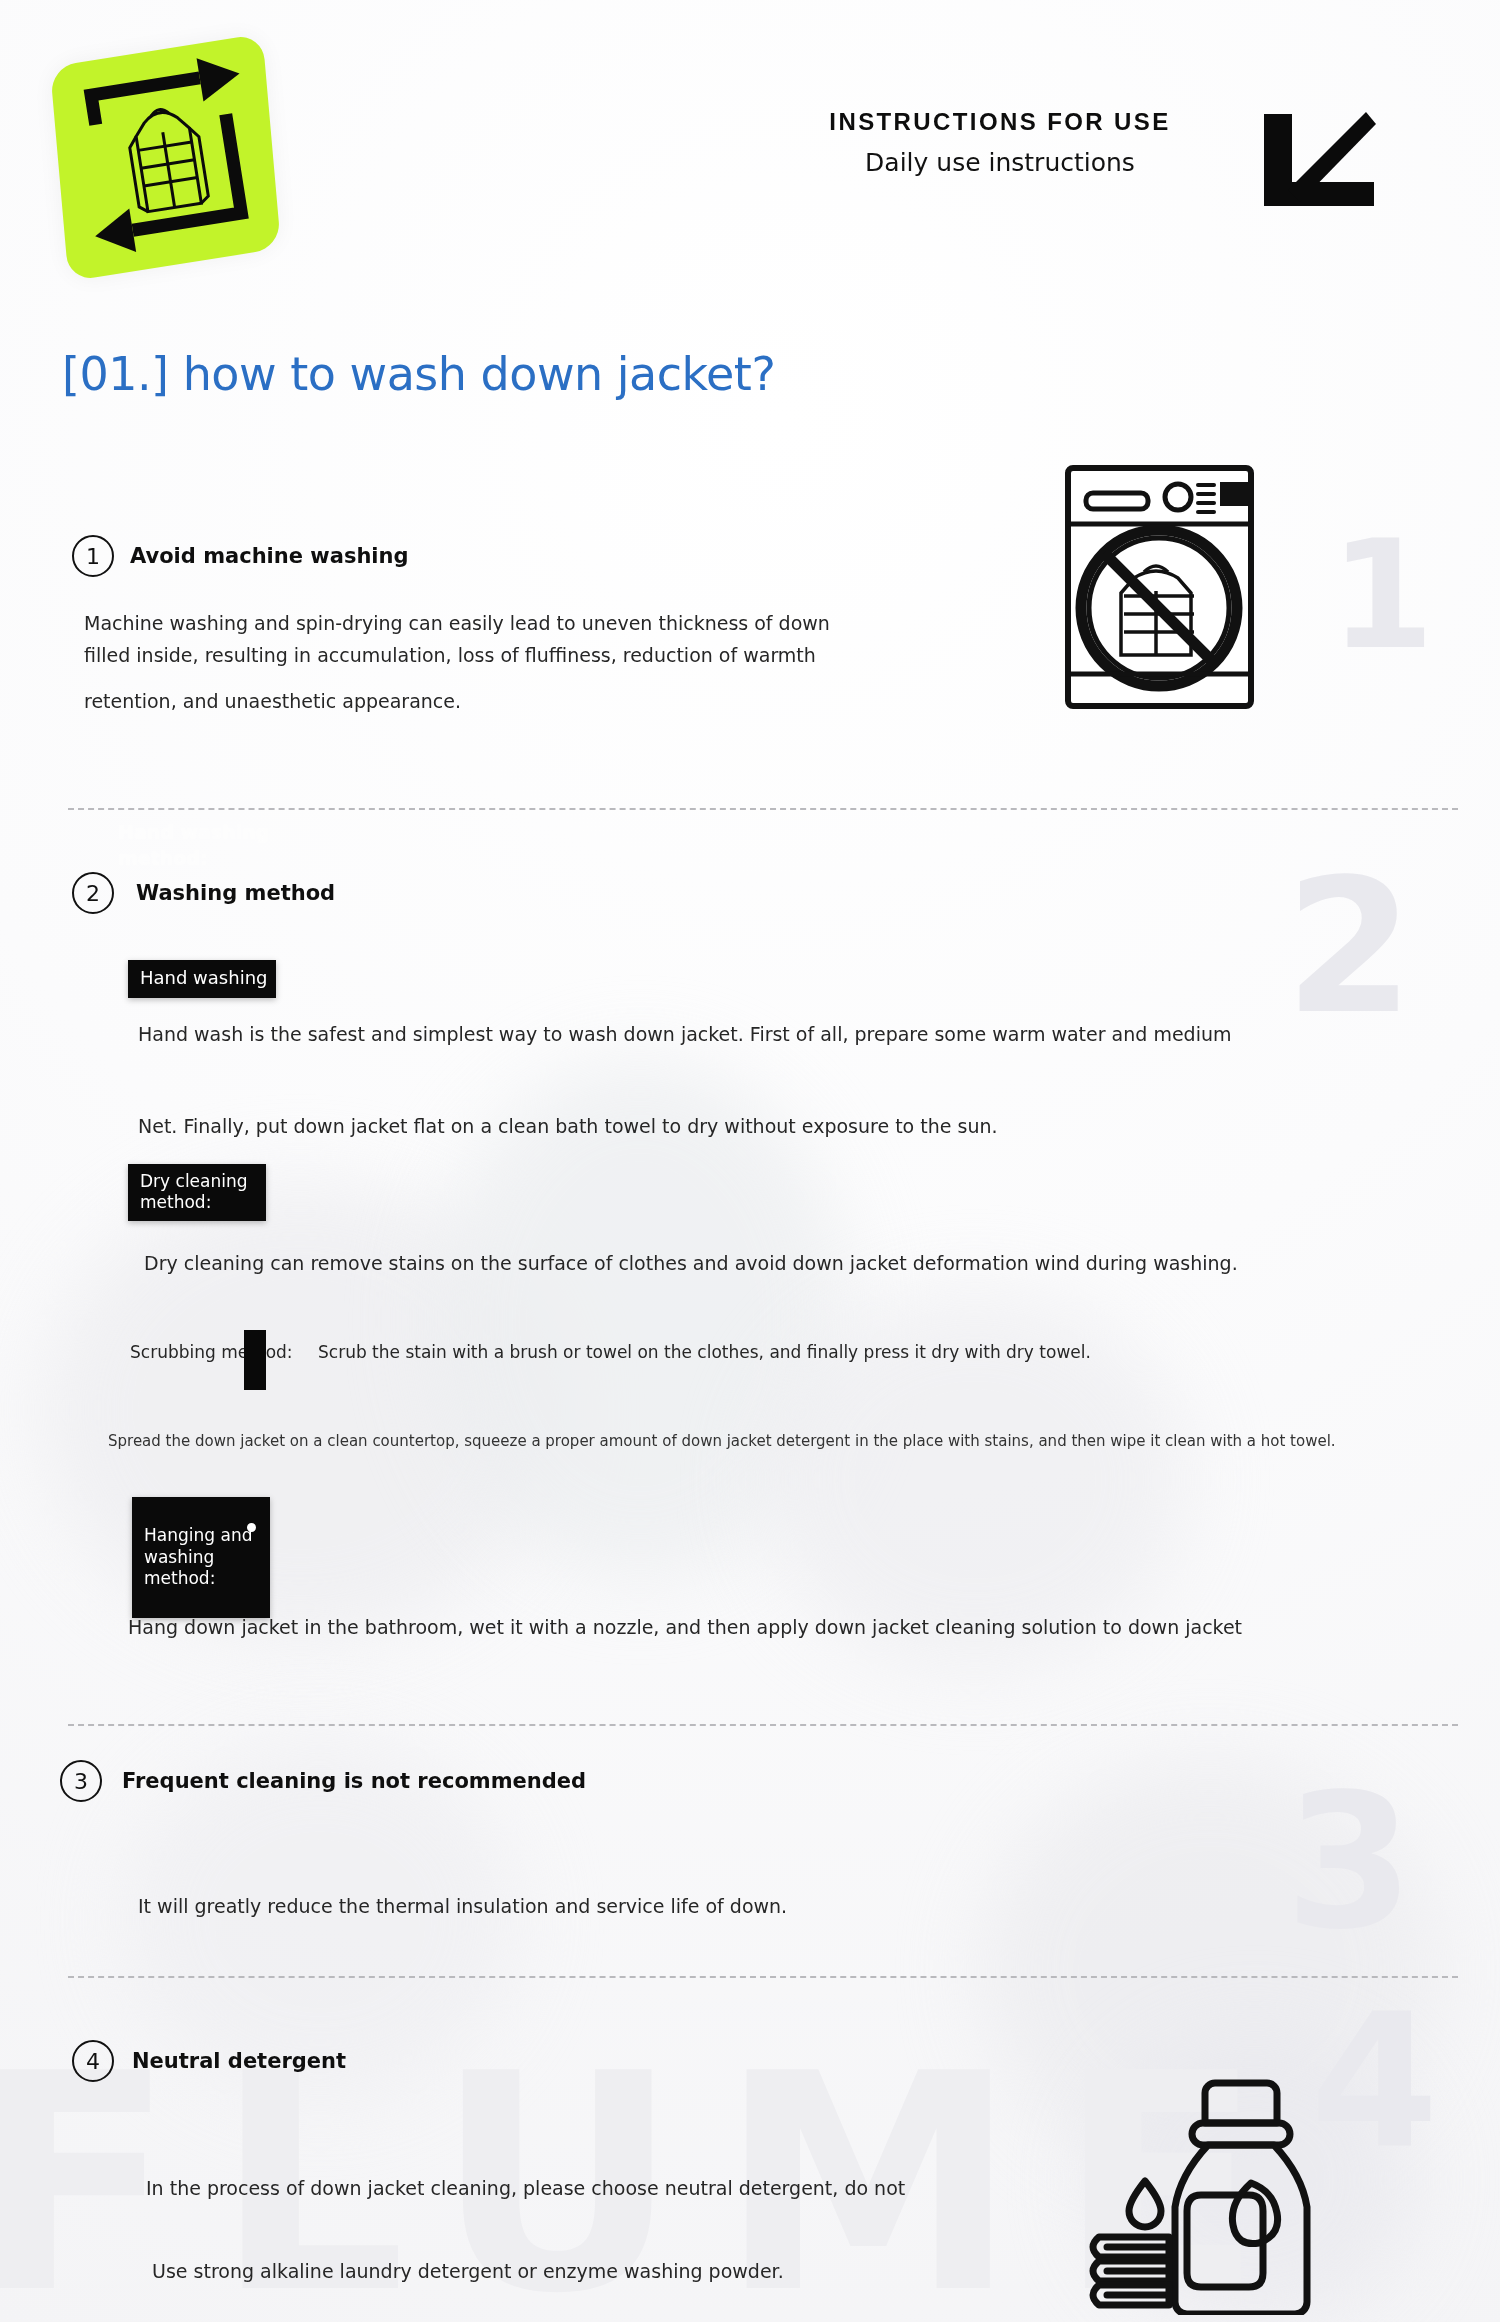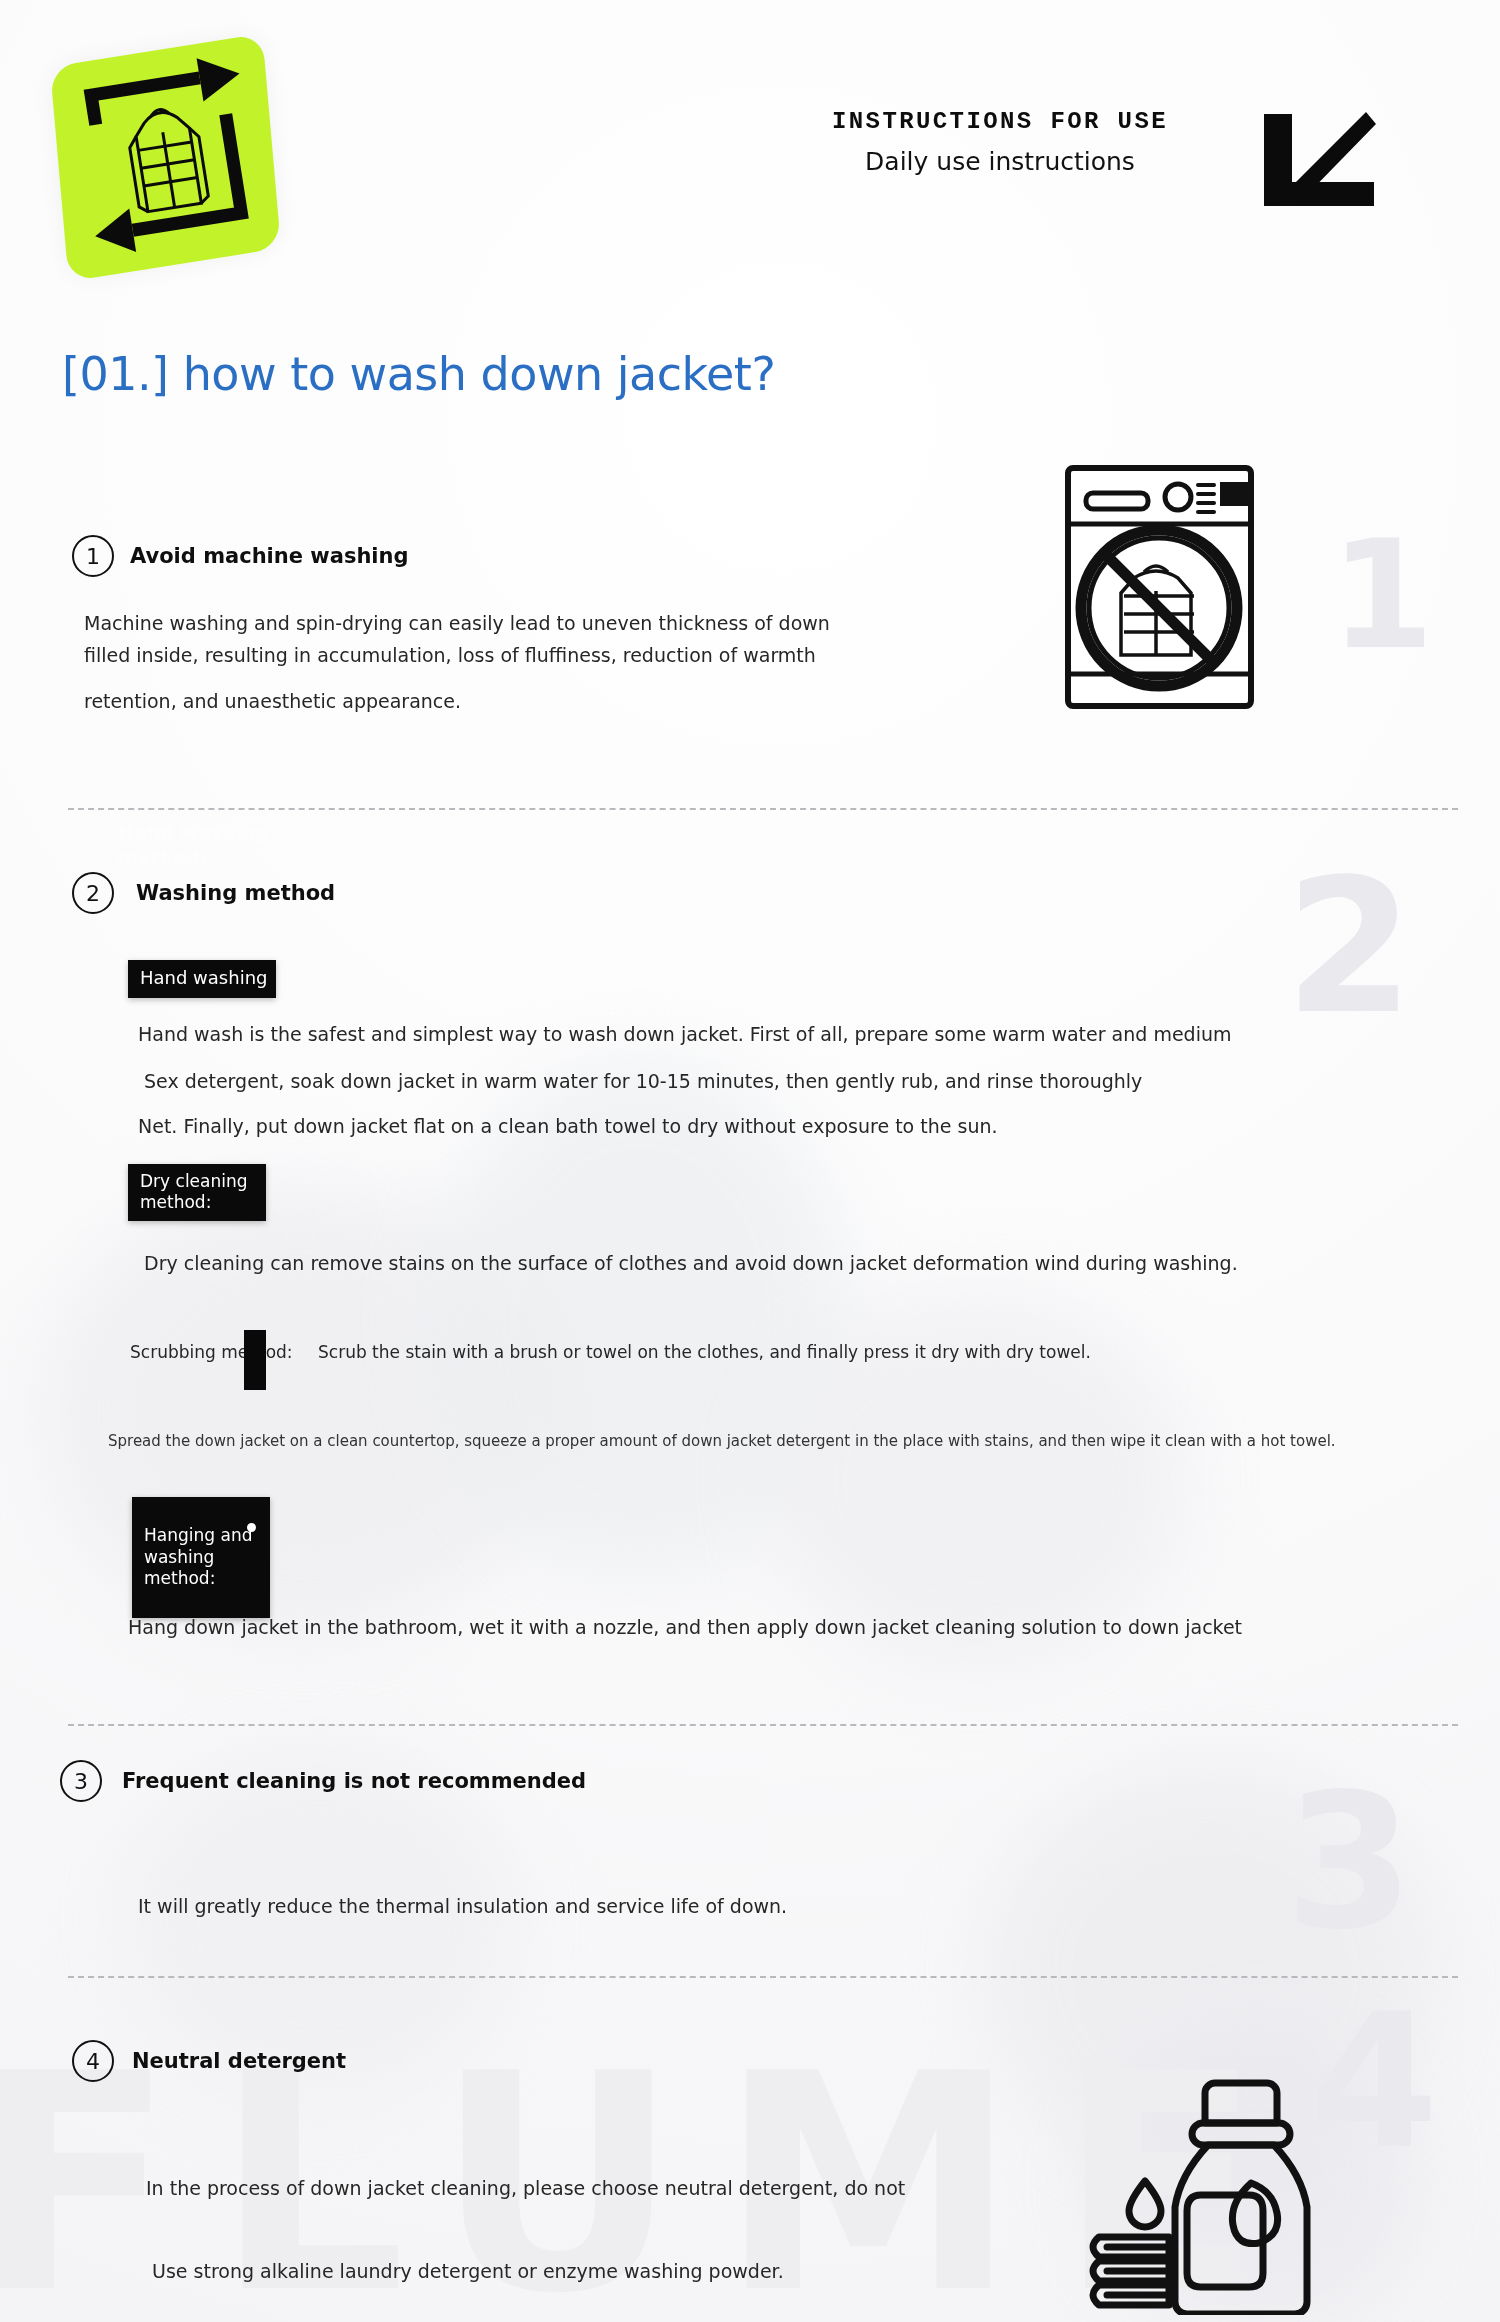--- a/index.html
+++ b/index.html
@@ -58,21 +58,21 @@
     background:#c2f32a;border-radius:26px;
     transform:rotate(-9deg) skewX(-4deg);
     box-shadow:0 0 22px rgba(0,0,0,.05);
   }
   .logo-svg{position:absolute;left:26px;top:16px;width:210px;height:210px;transform:rotate(-9deg);}
 
   .header-titles{
     position:absolute;left:770px;top:108px;width:460px;text-align:center;
   }
   .kicker{
-    font-family:Liberation Mono, monospace;
+    font-family:Liberation Sans, sans-serif;
     font-weight:700;font-size:24px;letter-spacing:2.4px;
     color:#0d0d0d;margin:0;
   }
   .subtitle{
     font-family:"DejaVu Sans", sans-serif;
     font-weight:400;font-size:25px;color:#121212;margin:12px 0 0 0;
   }
   .arrow-mark{position:absolute;left:1258px;top:110px;width:120px;height:100px;}
 
   
@@ -226,21 +226,20 @@
 method:</div>
 
   <div class="sec-head" style="left:72px;top:872px;gap:22px;">
     <div class="circ-num">2</div>
     <div class="sec-title">Washing method</div>
   </div>
 
   <div class="tag" style="left:128px;top:960px;">Hand washing</div>
 
   <div class="body-line" style="left:138px;top:1023px;">Hand wash is the safest and simplest way to wash down jacket. First of all, prepare some warm water and medium</div>
-  <div class="body-line" style="left:144px;top:1070px;">Sex detergent, soak down jacket in warm water for 10-15 minutes, then gently rub, and rinse thoroughly</div>
   <div class="body-line" style="left:138px;top:1115px;">Net. Finally, put down jacket flat on a clean bath towel to dry without exposure to the sun.</div>
 
   <div class="tag two-line clip" style="left:128px;top:1164px;height:42px;white-space:pre-line;">Dry cleaning
 method:</div>
 
   <div class="body-line" style="left:144px;top:1252px;">Dry cleaning can remove stains on the surface of clothes and avoid down jacket deformation wind during washing.</div>
 
   <div class="body-line sm" style="left:130px;top:1342px;">Scrubbing method:</div>
   <div class="mini-block" style="left:244px;top:1330px;"></div>
   <div class="body-line sm" style="left:318px;top:1342px;">Scrub the stain with a brush or towel on the clothes, and finally press it dry with dry towel.</div>

